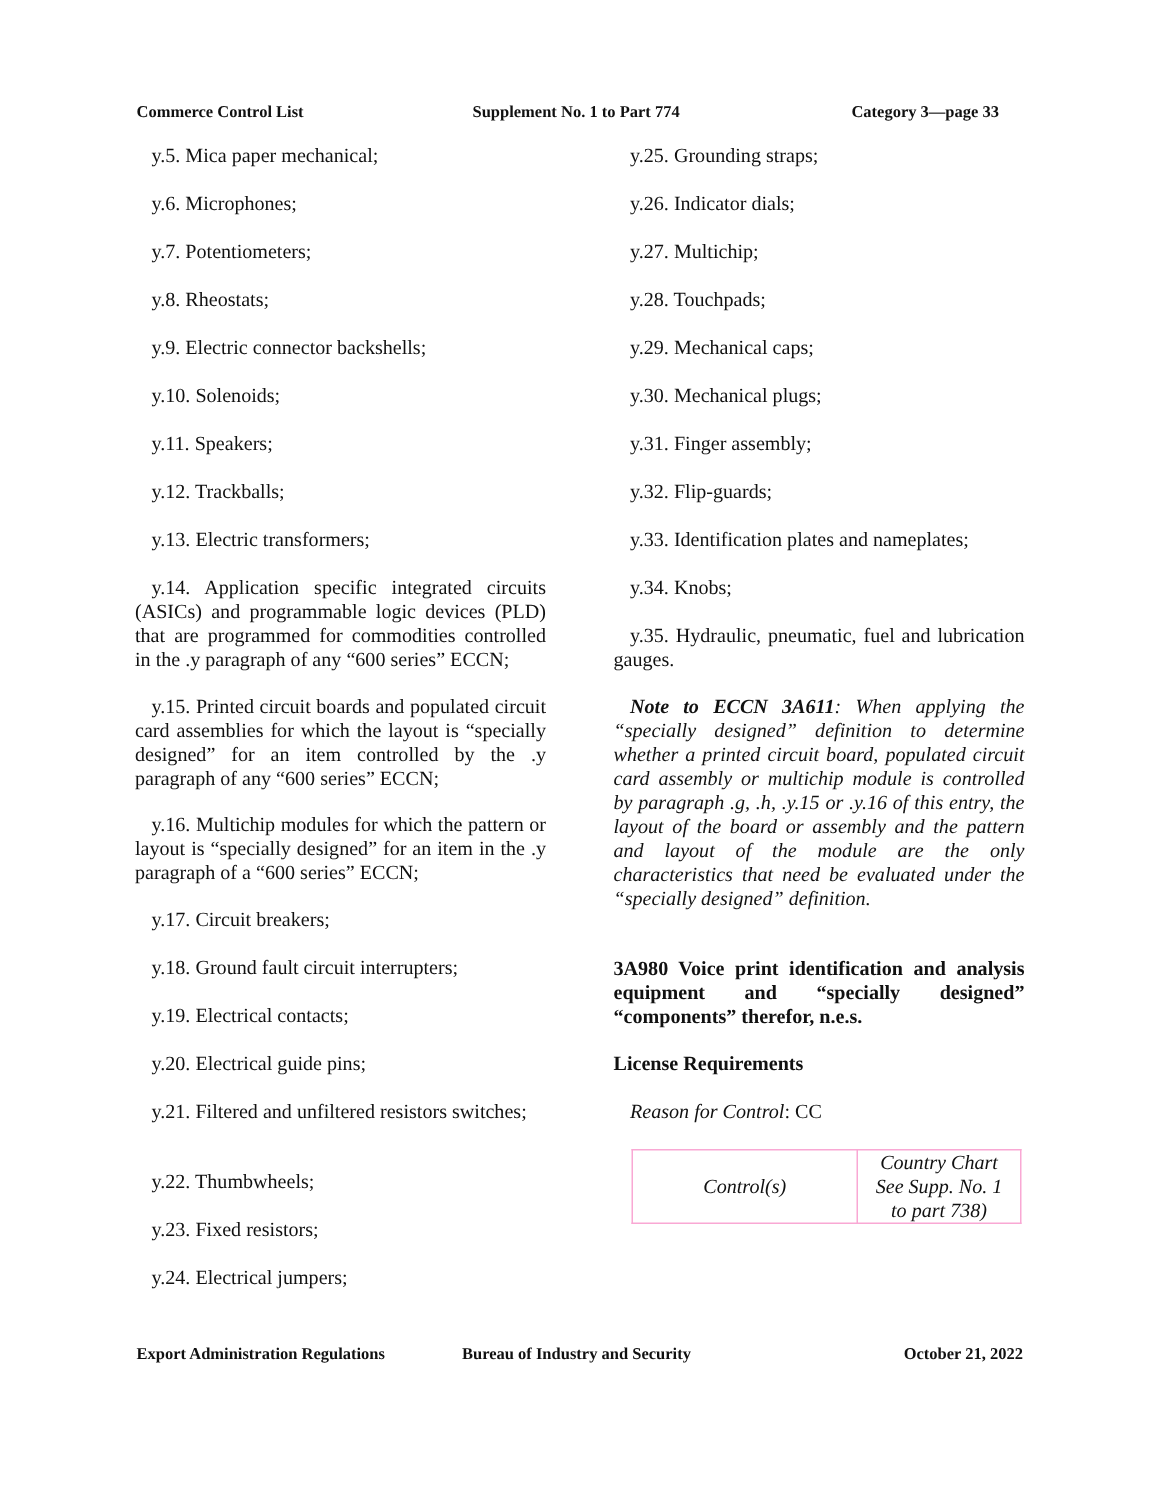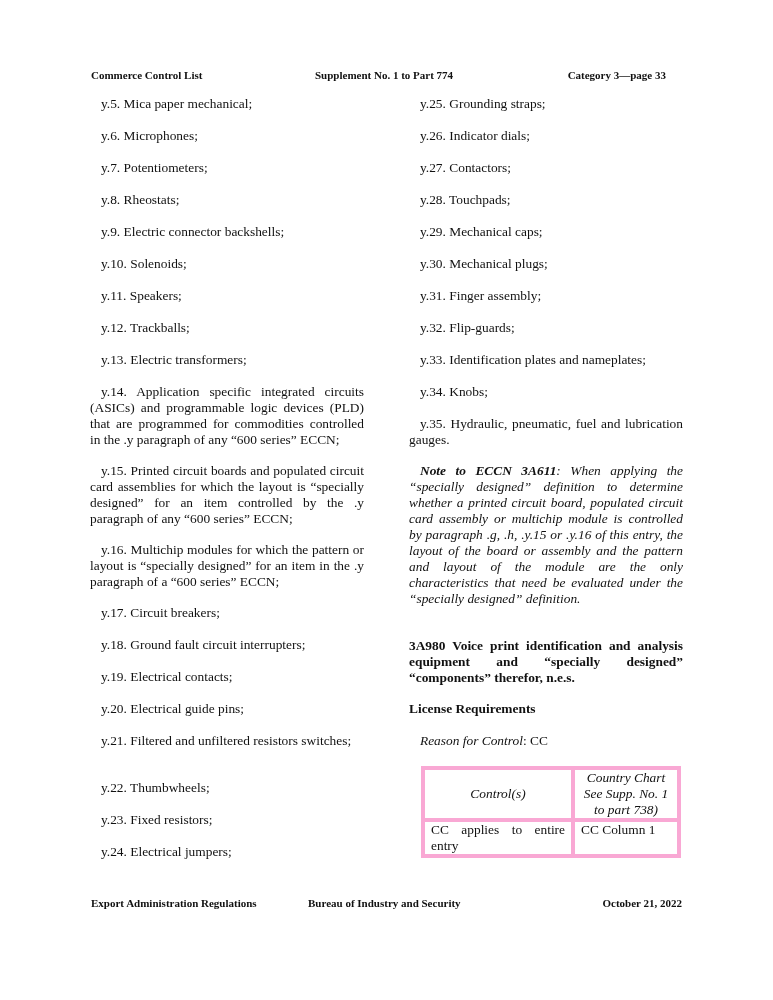--- a/index.html
+++ b/index.html
@@ -43,21 +43,21 @@
   .reason { text-indent: 11px; }
   .reason i { font-style: italic; }
   table.ctrl {
     position: absolute;
     border-collapse: collapse;
     width: 260px;
     font-size: 13.4px;
     line-height: 16px;
   }
   table.ctrl td, table.ctrl th {
-    border: 4px solid #f9a8d4;
+    border: 1px solid #f9a8d4;
     padding: 0 6px;
     vertical-align: top;
   }
   table.ctrl th {
     font-weight: normal;
     font-style: italic;
     text-align: center;
   }
   table.ctrl th.ctrl-h { vertical-align: middle; width: 150px; }
   table.ctrl td.first { text-align: justify; }
@@ -90,21 +90,21 @@
   <div class="item" style="top:605px">y.20. Electrical guide pins;</div>
   <div class="item" style="top:637px">y.21. Filtered and unfiltered resistors switches;</div>
   <div class="item" style="top:684px">y.22. Thumbwheels;</div>
   <div class="item" style="top:716px">y.23. Fixed resistors;</div>
   <div class="item" style="top:748px">y.24. Electrical jumpers;</div>
 </div>
 
 <div class="col right">
   <div class="item" style="top:0">y.25. Grounding straps;</div>
   <div class="item" style="top:32px">y.26. Indicator dials;</div>
-  <div class="item" style="top:64px">y.27. Contactors;</div>
+  <div class="item" style="top:64px">y.27. Multichip;</div>
   <div class="item" style="top:96px">y.28. Touchpads;</div>
   <div class="item" style="top:128px">y.29. Mechanical caps;</div>
   <div class="item" style="top:160px">y.30. Mechanical plugs;</div>
   <div class="item" style="top:192px">y.31. Finger assembly;</div>
   <div class="item" style="top:224px">y.32. Flip-guards;</div>
   <div class="item" style="top:256px">y.33. Identification plates and nameplates;</div>
   <div class="item" style="top:288px">y.34. Knobs;</div>
   <div class="item" style="top:320px">y.35. Hydraulic, pneumatic, fuel and lubrication gauges.</div>
 
   <div class="item note" style="top:367px">
@@ -118,24 +118,20 @@
   <div class="item reason" style="top:637px">
     <i>Reason for Control</i><span>:   CC</span>
   </div>
 
   <table class="ctrl" style="left:12px; top:670px">
     <tbody>
         <tr>
       <th class="ctrl-h">Control(s)</th>
       <th>Country Chart See Supp. No. 1 to part 738)</th>
     </tr>
-    <tr>
-      <td class="first">CC applies to entire entry</td>
-      <td>CC Column 1</td>
-    </tr>
   </tbody>
     </table>
 </div>
 
 <div class="ftr">
   <span style="left:0">Export Administration Regulations</span>
   <span style="left:217px">Bureau of Industry and Security</span>
   <span style="right:0">October 21, 2022</span>
 </div>
 

